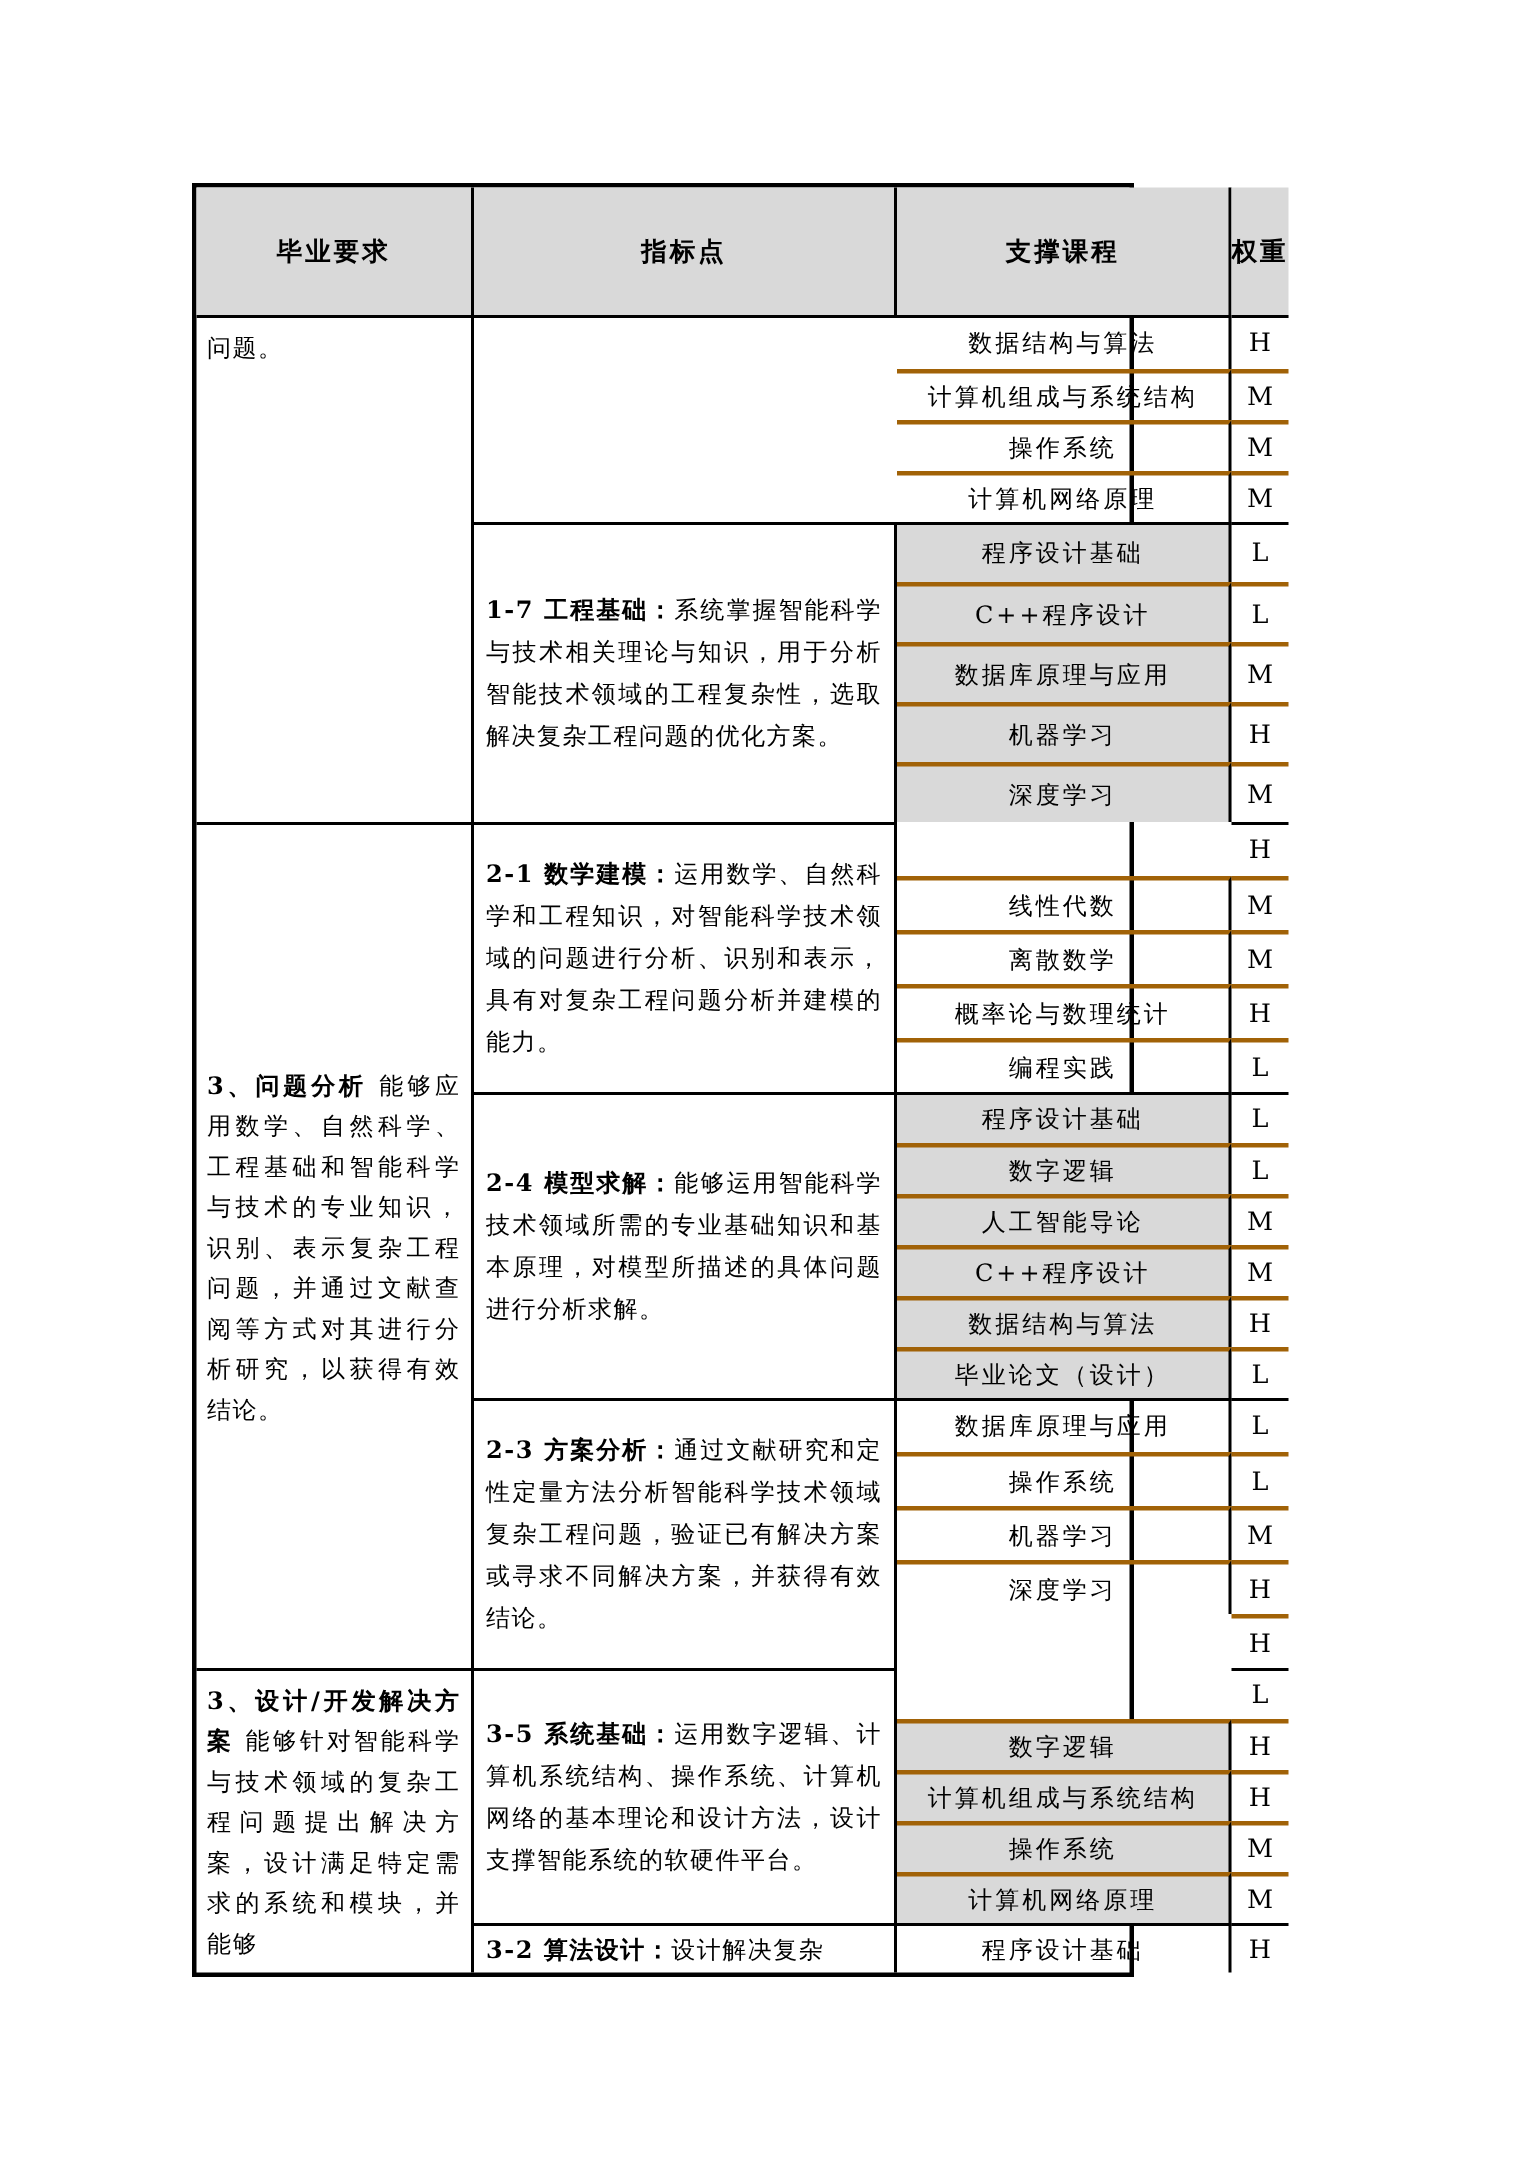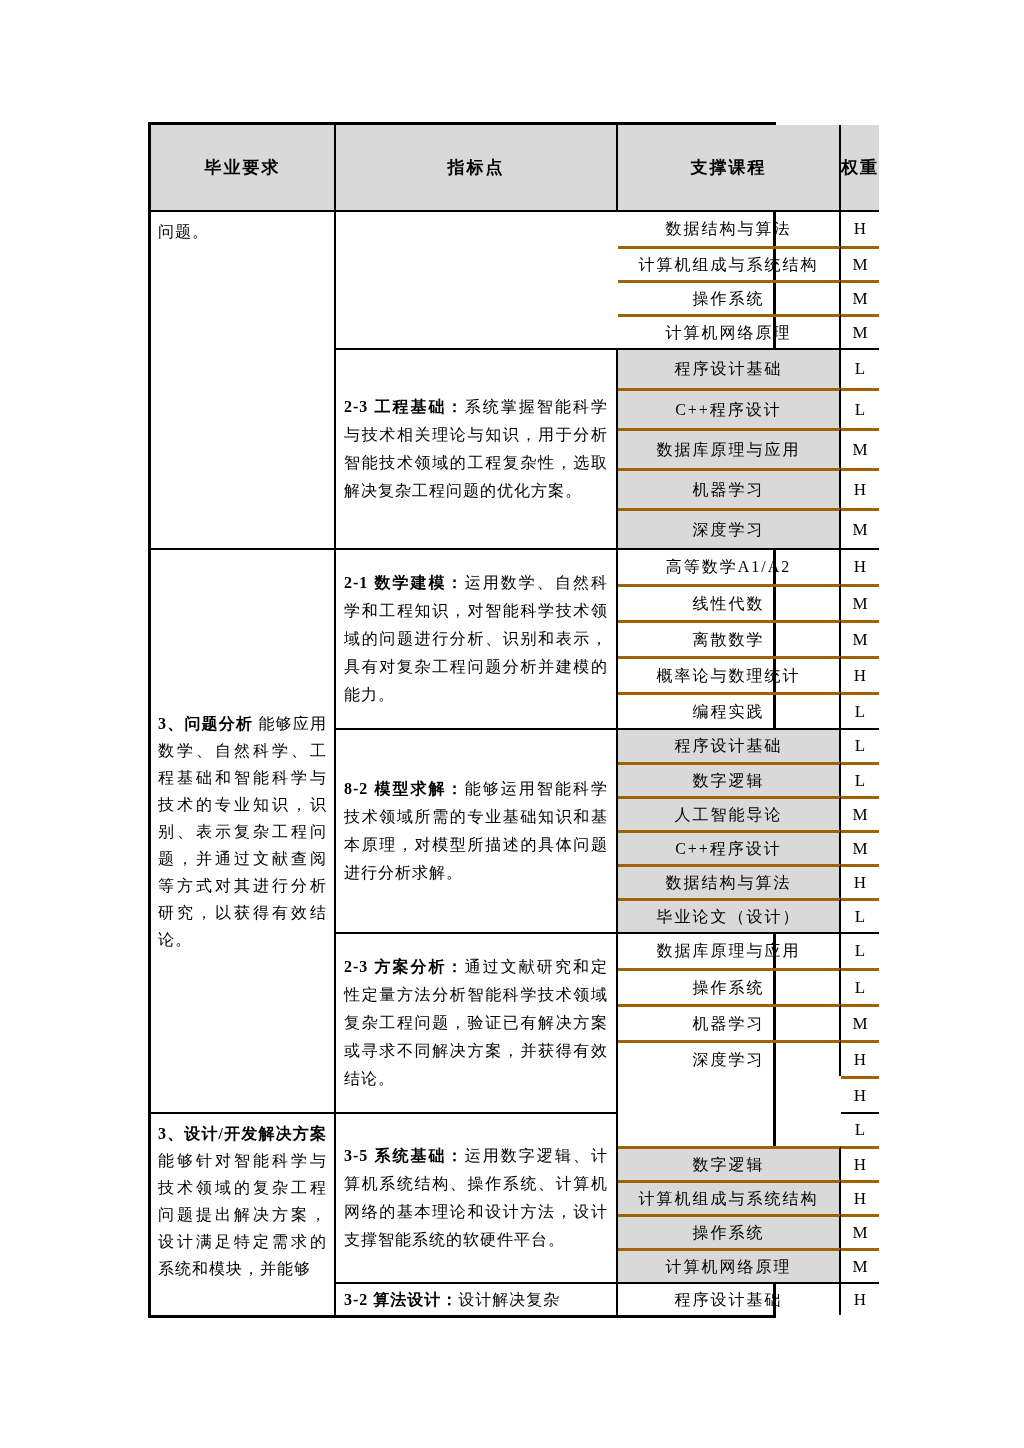--- a/index.html
+++ b/index.html
@@ -1,24 +1,24 @@
 <!DOCTYPE html>
 <html><head>
 <meta charset="utf-8">
 <style>
   html,body{margin:0;padding:0;background:#fff;}
   body{width:1024px;height:1448px;position:relative;
        font-family:"DejaVu Serif","Liberation Serif",serif;color:#000;}
   .page{position:absolute;inset:0;background:#fff;}
-  .tbl{position:absolute;left:148px;top:122px;width:628px;
+  .tbl{position:absolute;left:128px;top:122px;width:628px;
        border:3px solid #000;box-sizing:border-box;
        display:grid;
        grid-template-columns:185px 282px 223px 38px;
        grid-template-rows:87px repeat(4,34px) repeat(5,40px) repeat(5,36px)
-                          repeat(6,34px) repeat(5,36px) repeat(5,34px) 33px;font-family:Liberation Serif, serif;}
+                          repeat(6,34px) repeat(5,36px) repeat(5,34px) 33px;}
   .cell{border-right:2px solid #000;overflow:hidden;box-sizing:border-box;
         font-size:16px;line-height:28px;}
   .c4{border-right:none;}
   .hdr{background:#d9d9d9;border-bottom:2px solid #000;font-weight:bold;
        display:flex;align-items:center;justify-content:center;text-align:center;
        font-size:17px;letter-spacing:2px;line-height:24px;}
   .rs{border-top:3px solid #a16207;}
   .gs{border-top:2px solid #000;}
   .shaded{background:#d9d9d9;}
   .course{display:flex;align-items:center;justify-content:center;
@@ -45,27 +45,27 @@
         <div class="ptext"><b></b><span>问题。</span></div>
       </div>
   <div class="cell para c1p vc gs" style="grid-row:11/span 16;grid-column:1">
         <div class="ptext"><b>3、问题分析 </b><span>能够应用数学、自然科学、工程基础和智能科学与技术的专业知识，识别、表示复杂工程问题，并通过文献查阅等方式对其进行分析研究，以获得有效结论。</span></div>
       </div>
   <div class="cell para c1p gs" style="grid-row:27/span 6;grid-column:1">
         <div class="ptext"><b>3、设计/开发解决方案 </b><span>能够针对智能科学与技术领域的复杂工程问题提出解决方案，设计满足特定需求的系统和模块，并能够</span></div>
       </div>
 
   <div class="cell para vc gs" style="grid-row:6/span 5;grid-column:2">
-        <div class="ptext"><b>2-3 工程基础：</b><span>系统掌握智能科学与技术相关理论与知识，用于分析智能技术领域的工程复杂性，选取解决复杂工程问题的优化方案。</span></div>
+        <div class="ptext"><b>1-7 工程基础：</b><span>系统掌握智能科学与技术相关理论与知识，用于分析智能技术领域的工程复杂性，选取解决复杂工程问题的优化方案。</span></div>
       </div>
   <div class="cell para vc gs" style="grid-row:11/span 5;grid-column:2">
         <div class="ptext"><b>2-1 数学建模：</b><span>运用数学、自然科学和工程知识，对智能科学技术领域的问题进行分析、识别和表示，具有对复杂工程问题分析并建模的能力。</span></div>
       </div>
   <div class="cell para vc gs" style="grid-row:16/span 6;grid-column:2">
-        <div class="ptext"><b>8-2 模型求解：</b><span>能够运用智能科学技术领域所需的专业基础知识和基本原理，对模型所描述的具体问题进行分析求解。</span></div>
+        <div class="ptext"><b>2-4 模型求解：</b><span>能够运用智能科学技术领域所需的专业基础知识和基本原理，对模型所描述的具体问题进行分析求解。</span></div>
       </div>
   <div class="cell para vc gs" style="grid-row:22/span 5;grid-column:2">
         <div class="ptext"><b>2-3 方案分析：</b><span>通过文献研究和定性定量方法分析智能科学技术领域复杂工程问题，验证已有解决方案或寻求不同解决方案，并获得有效结论。</span></div>
       </div>
   <div class="cell para vc gs" style="grid-row:27/span 5;grid-column:2">
         <div class="ptext"><b>3-5 系统基础：</b><span>运用数字逻辑、计算机系统结构、操作系统、计算机网络的基本理论和设计方法，设计支撑智能系统的软硬件平台。</span></div>
       </div>
   <div class="cell para vc gs" style="grid-row:32/span 1;grid-column:2">
         <div class="ptext"><b>3-2 算法设计：</b><span>设计解决复杂</span></div>
       </div>
@@ -83,21 +83,20 @@
   <div class="cell wt c4 gs" style="grid-area:6/4">L</div>
   <div class="cell course rs shaded" style="grid-area:7/3">C++程序设计</div>
   <div class="cell wt c4 rs" style="grid-area:7/4">L</div>
   <div class="cell course rs shaded" style="grid-area:8/3">数据库原理与应用</div>
   <div class="cell wt c4 rs" style="grid-area:8/4">M</div>
   <div class="cell course rs shaded" style="grid-area:9/3">机器学习</div>
   <div class="cell wt c4 rs" style="grid-area:9/4">H</div>
   <div class="cell course rs shaded" style="grid-area:10/3">深度学习</div>
   <div class="cell wt c4 rs" style="grid-area:10/4">M</div>
 
-  <div class="cell course gs" style="grid-area:11/3">高等数学A1/A2</div>
   <div class="cell wt c4 gs" style="grid-area:11/4">H</div>
   <div class="cell course rs" style="grid-area:12/3">线性代数</div>
   <div class="cell wt c4 rs" style="grid-area:12/4">M</div>
   <div class="cell course rs" style="grid-area:13/3">离散数学</div>
   <div class="cell wt c4 rs" style="grid-area:13/4">M</div>
   <div class="cell course rs" style="grid-area:14/3">概率论与数理统计</div>
   <div class="cell wt c4 rs" style="grid-area:14/4">H</div>
   <div class="cell course rs" style="grid-area:15/3">编程实践</div>
   <div class="cell wt c4 rs" style="grid-area:15/4">L</div>
 

